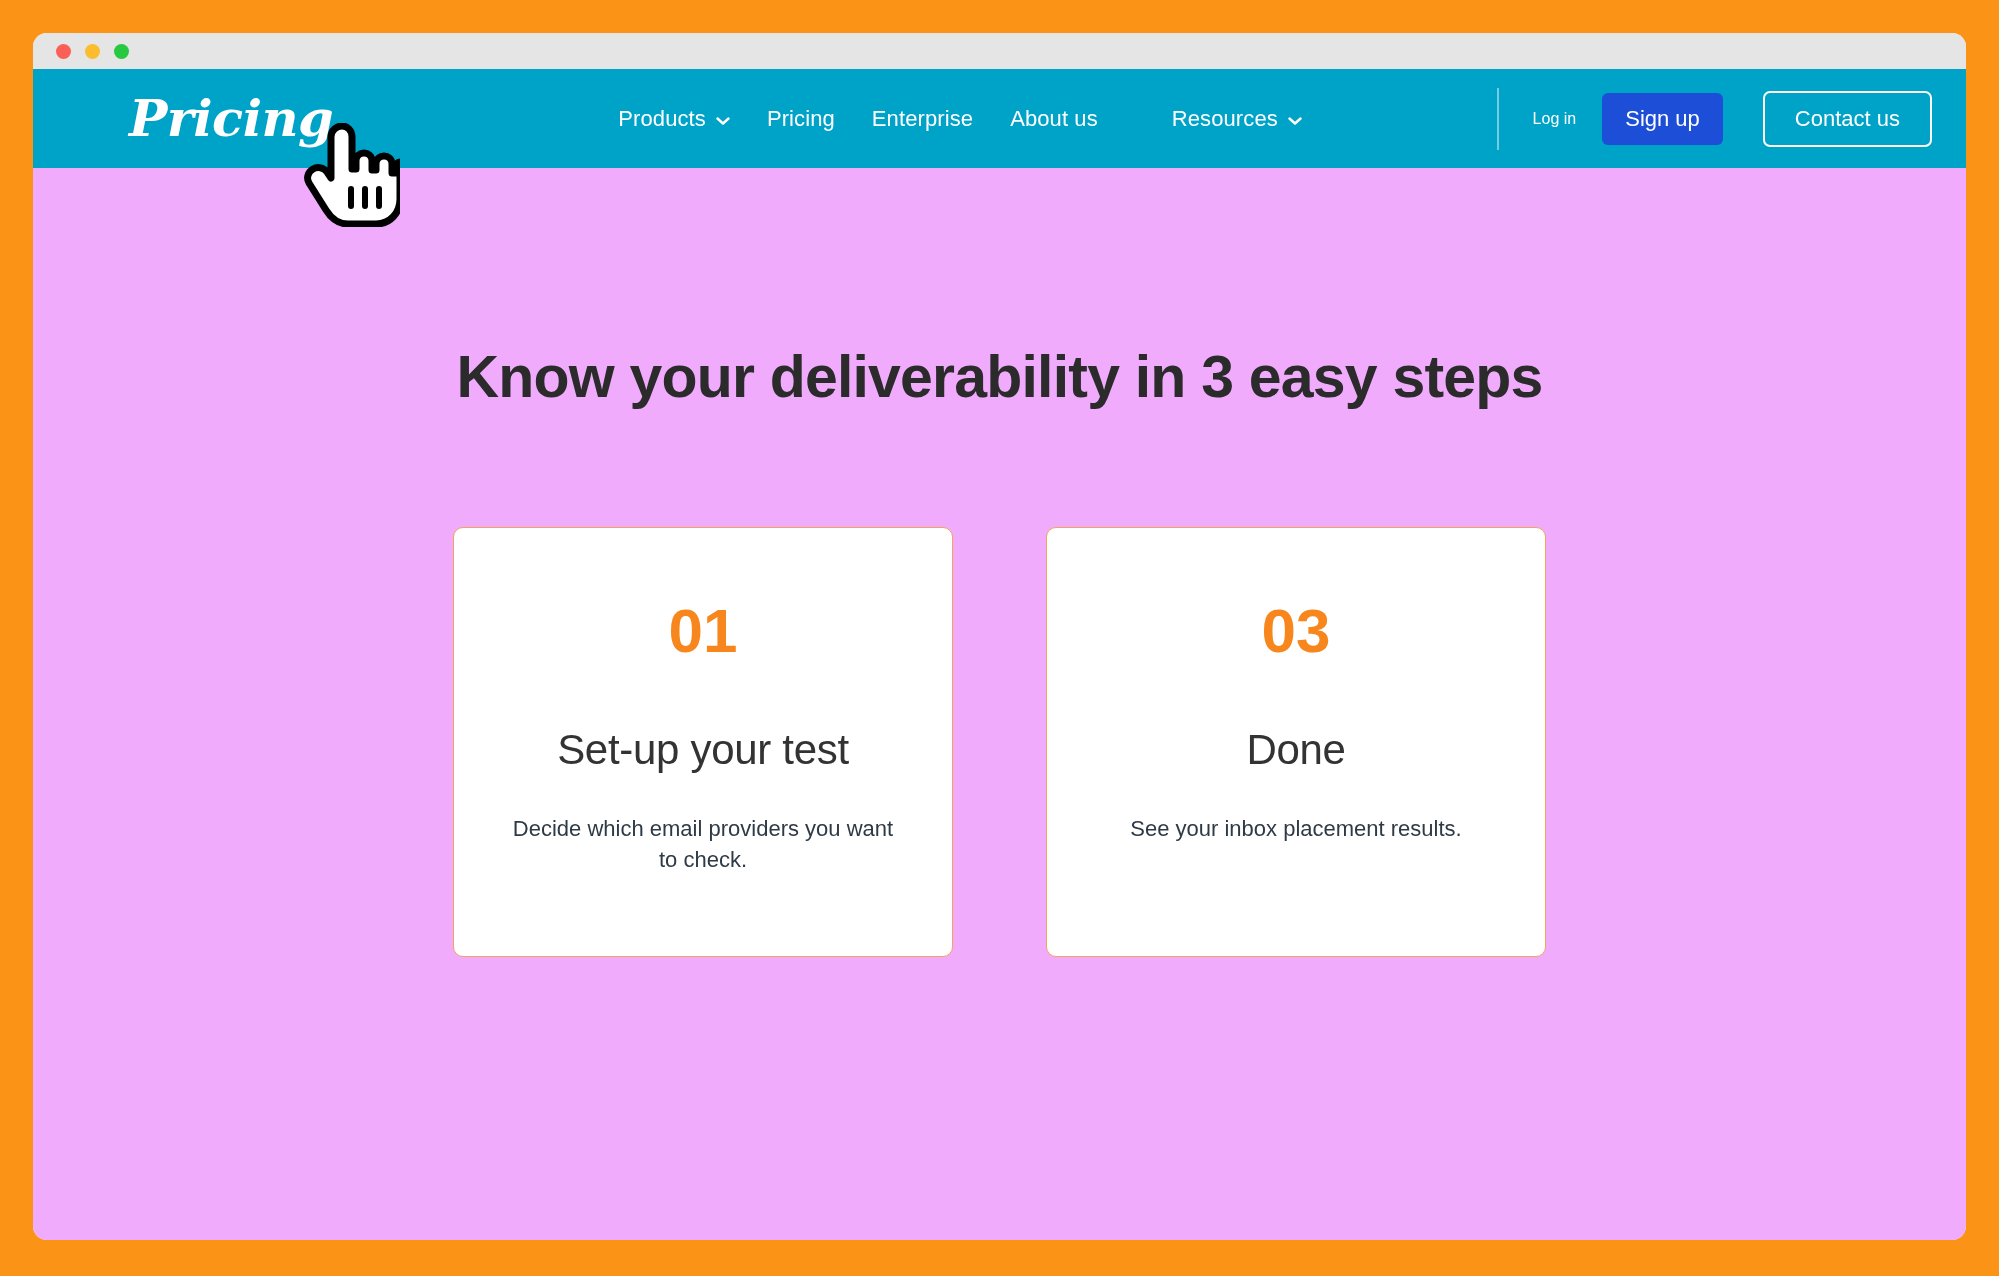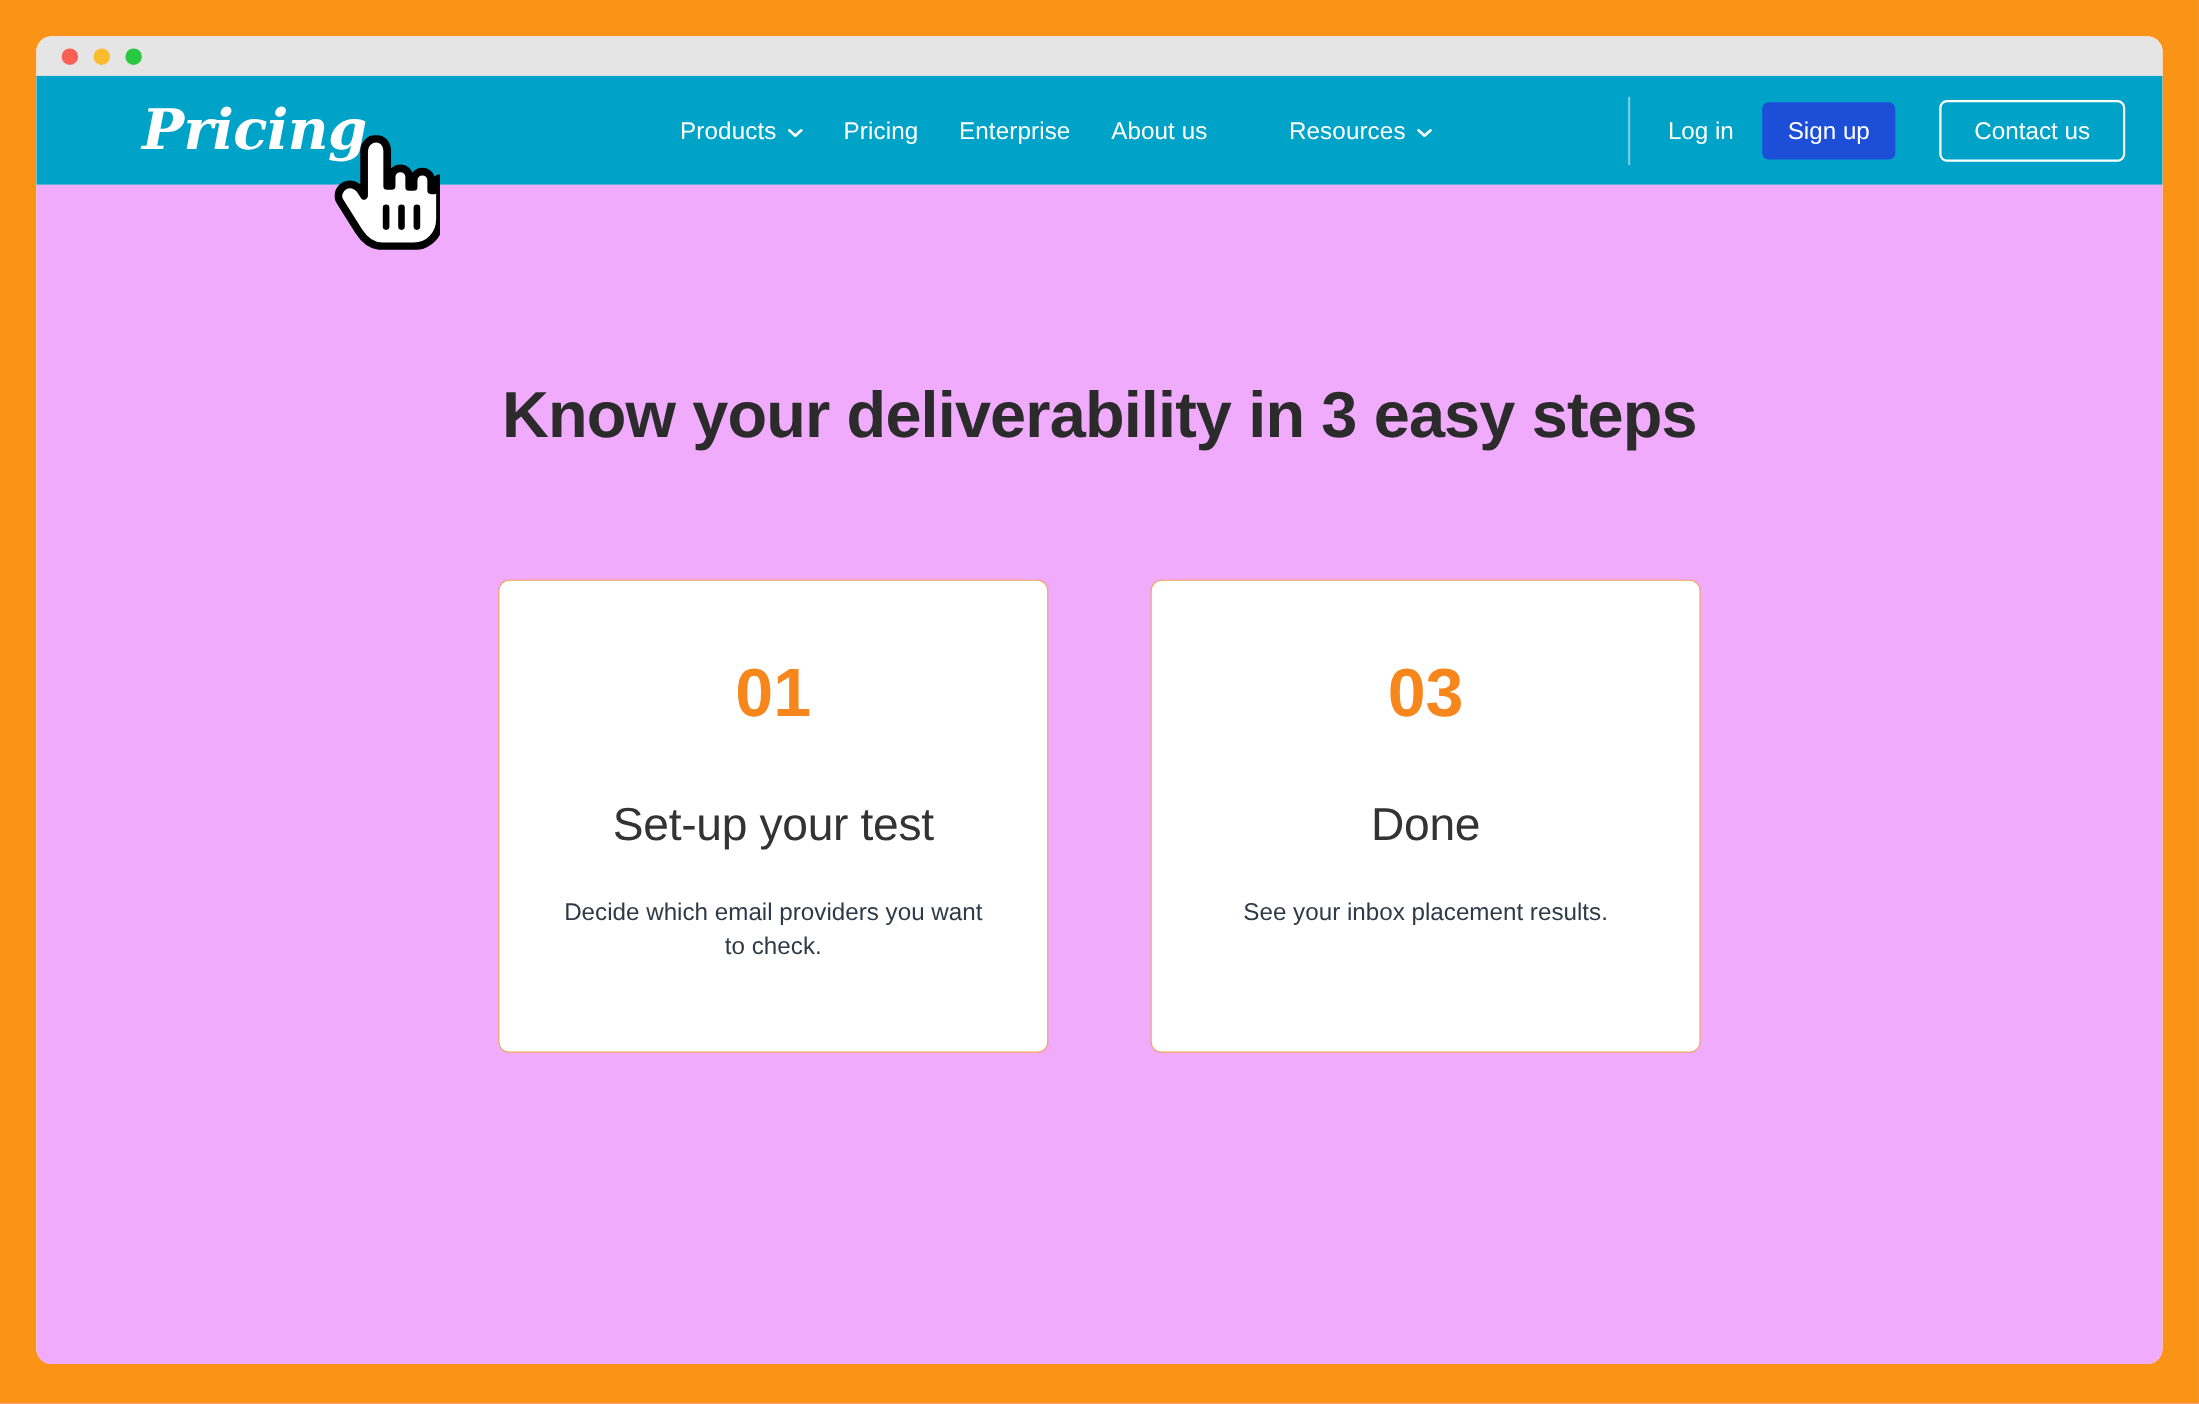--- a/index.html
+++ b/index.html
@@ -104,21 +104,21 @@
   .nav-divider {
     width: 2px;
     height: 62px;
     background: rgba(255,255,255,0.45);
     margin-right: 34px;
     margin-left: 10px;
   }
 
   .login-link {
     color: #FFFFFF;
-    font-size: 22px;
+    font-size: 16px;
     cursor: pointer;
     margin-right: 26px;
     white-space: nowrap;
   }
 
   .btn-signup {
     background: #1d4ed8;
     color: #FFFFFF;
     font-size: 22px;
     border: none;

